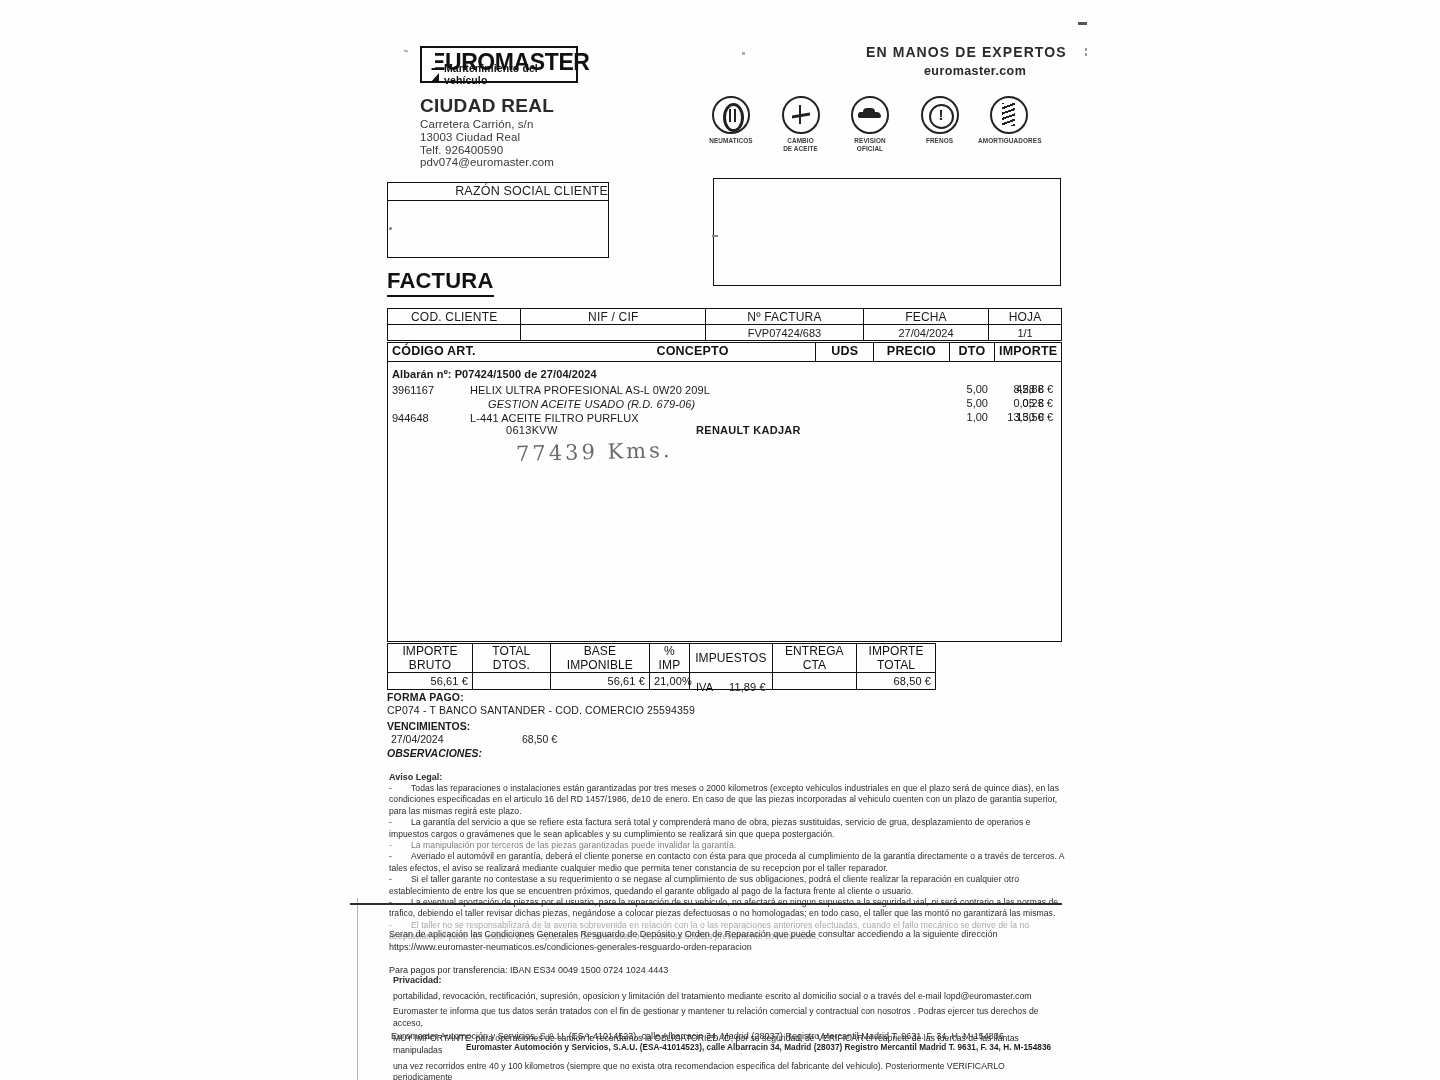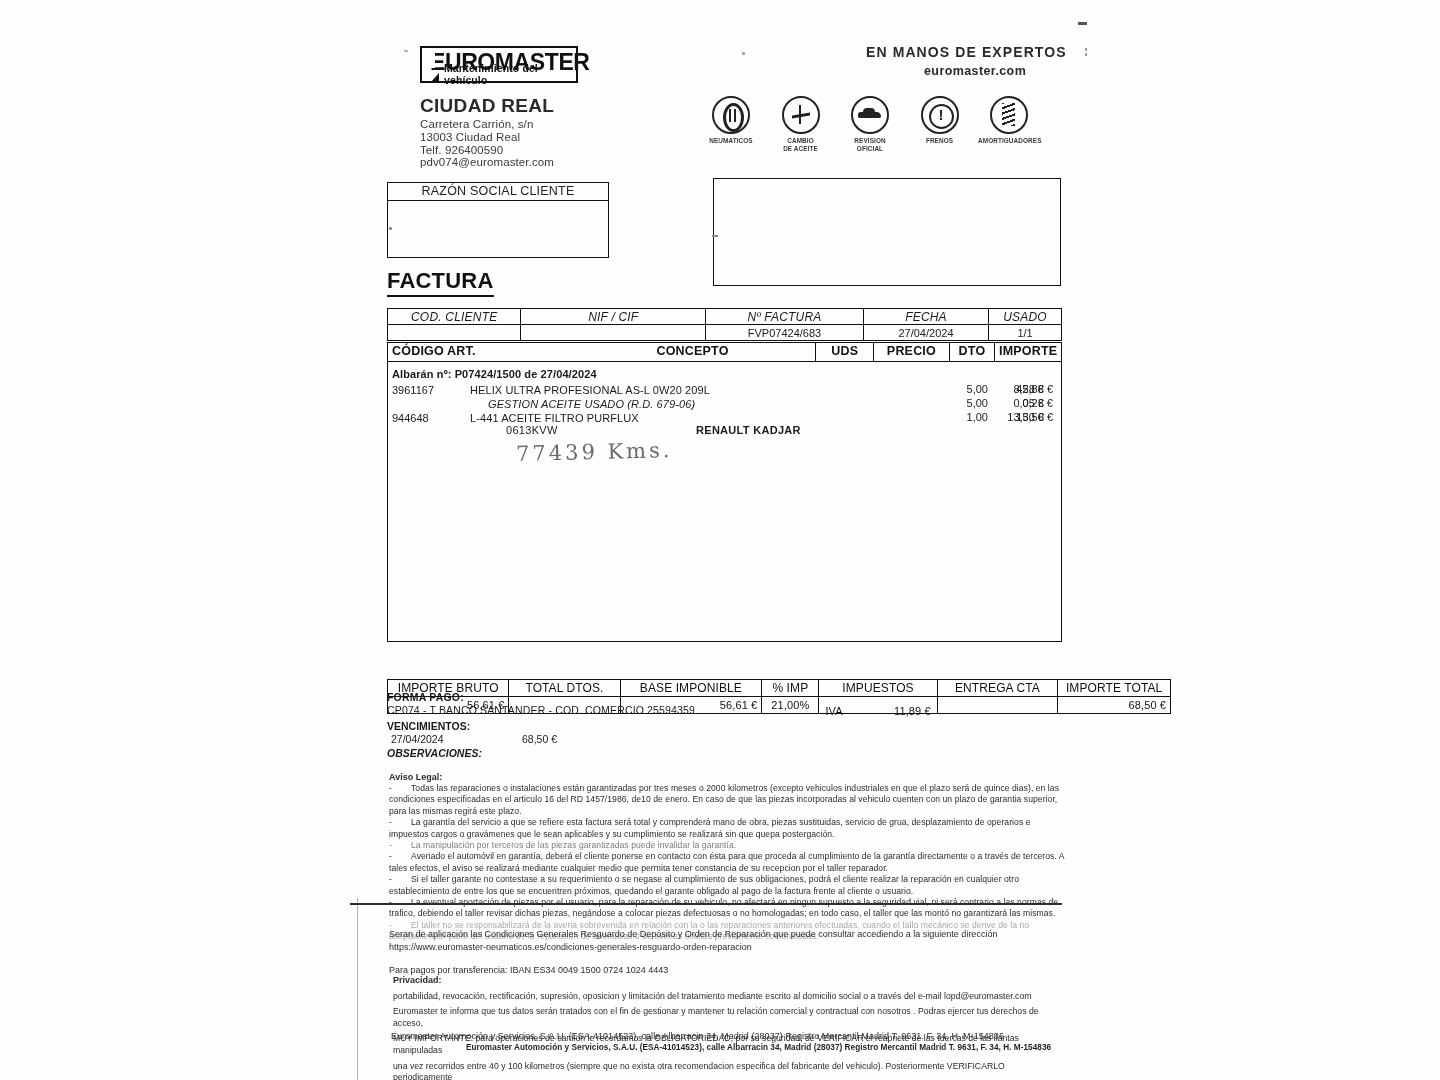--- a/index.html
+++ b/index.html
@@ -174,21 +174,21 @@
     left: 387px; top: 182px;
     width: 222px; height: 76px;
     border: 1.6px solid #111;
     box-sizing: border-box;
   }
   .razon-head {
     position: absolute;
     left: 0; top: 0; right: 0;
     height: 17px;
     border-bottom: 1.6px solid #111;
-    text-align: center;
+    text-align: right;
     font-size: 12.5px;
     letter-spacing: 0.2px;
     line-height: 17px;
     color: #222;
   }
   .razon-scribble {
     position:absolute;left:14px;top:48px;
     font-size:13px;color:#9a9a9a;
     transform: rotate(-8deg);
   }
@@ -227,21 +227,21 @@
     table-layout: fixed;
   }
   .info-table td {
     border: 1.4px solid #111;
     font-size: 12px;
     text-align: center;
     height: 15px;
     padding: 0;
     color: #1a1a1a;
   }
-  .info-table .hrow td { font-weight: normal; letter-spacing: 0.2px; font-style: italic; }
+  .info-table .hrow td { font-weight: normal; letter-spacing: 0.2px; }
   .info-table .vrow td { font-size: 11px; }
 
   
   .main-table {
     left: 387px; top: 342px;
     width: 675px;
     border: 1.6px solid #111;
     box-sizing: border-box;
     height: 300px;
   }
@@ -297,22 +297,21 @@
     color: #4a4a4a;
     font-family: "DejaVu Serif", serif;
     letter-spacing: 3px;
     transform: rotate(-1.5deg);
     opacity: 0.82;
   }
 
   
   .tot-table {
     left: 387px; top: 643px;
-    width: 784px;
-    margin-top: 36px;
+    width: 549px;
   }
   .tot-table table {
     border-collapse: collapse;
     width: 100%;
     table-layout: fixed;
   }
   .tot-table td {
     border: 1.5px solid #111;
     height: 16px;
     padding: 0 4px;
@@ -448,21 +447,21 @@
           <col style="width:23.4%">
           <col style="width:18.6%">
           <col style="width:10.8%">
       </colgroup>
       <tbody>
           <tr class="hrow">
         <td>COD. CLIENTE</td>
         <td>NIF / CIF</td>
         <td>Nº FACTURA</td>
         <td>FECHA</td>
-        <td>USADO</td>
+        <td>HOJA</td>
       </tr>
       <tr class="vrow">
         <td></td>
         <td></td>
         <td>FVP07424/683</td>
         <td>27/04/2024</td>
         <td>1/1</td>
       </tr>
     </tbody>
       </table>

